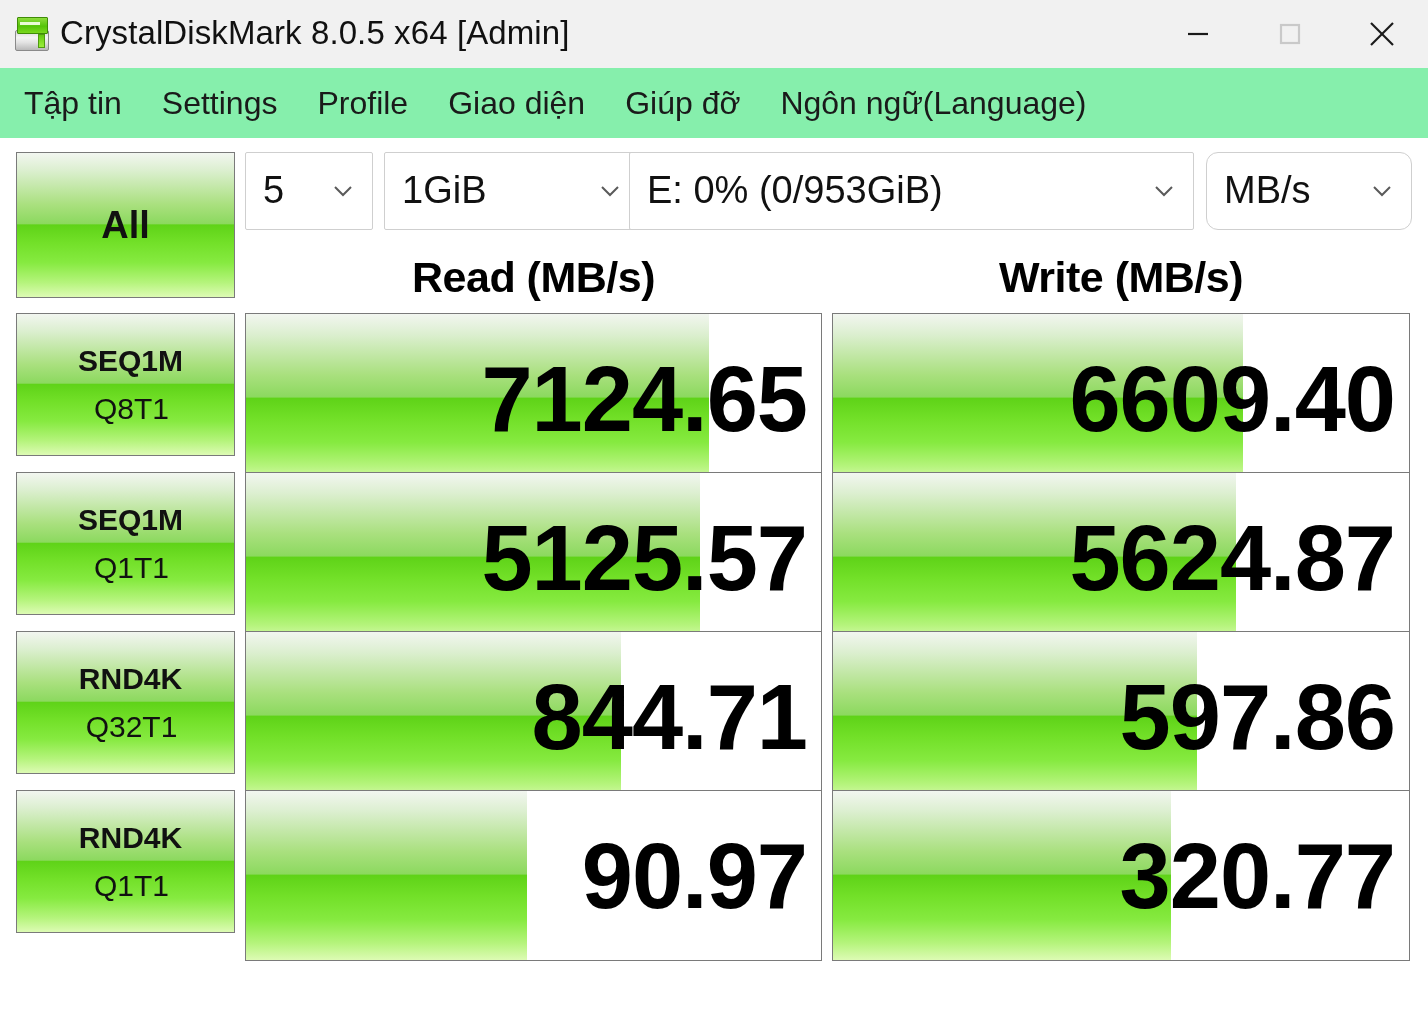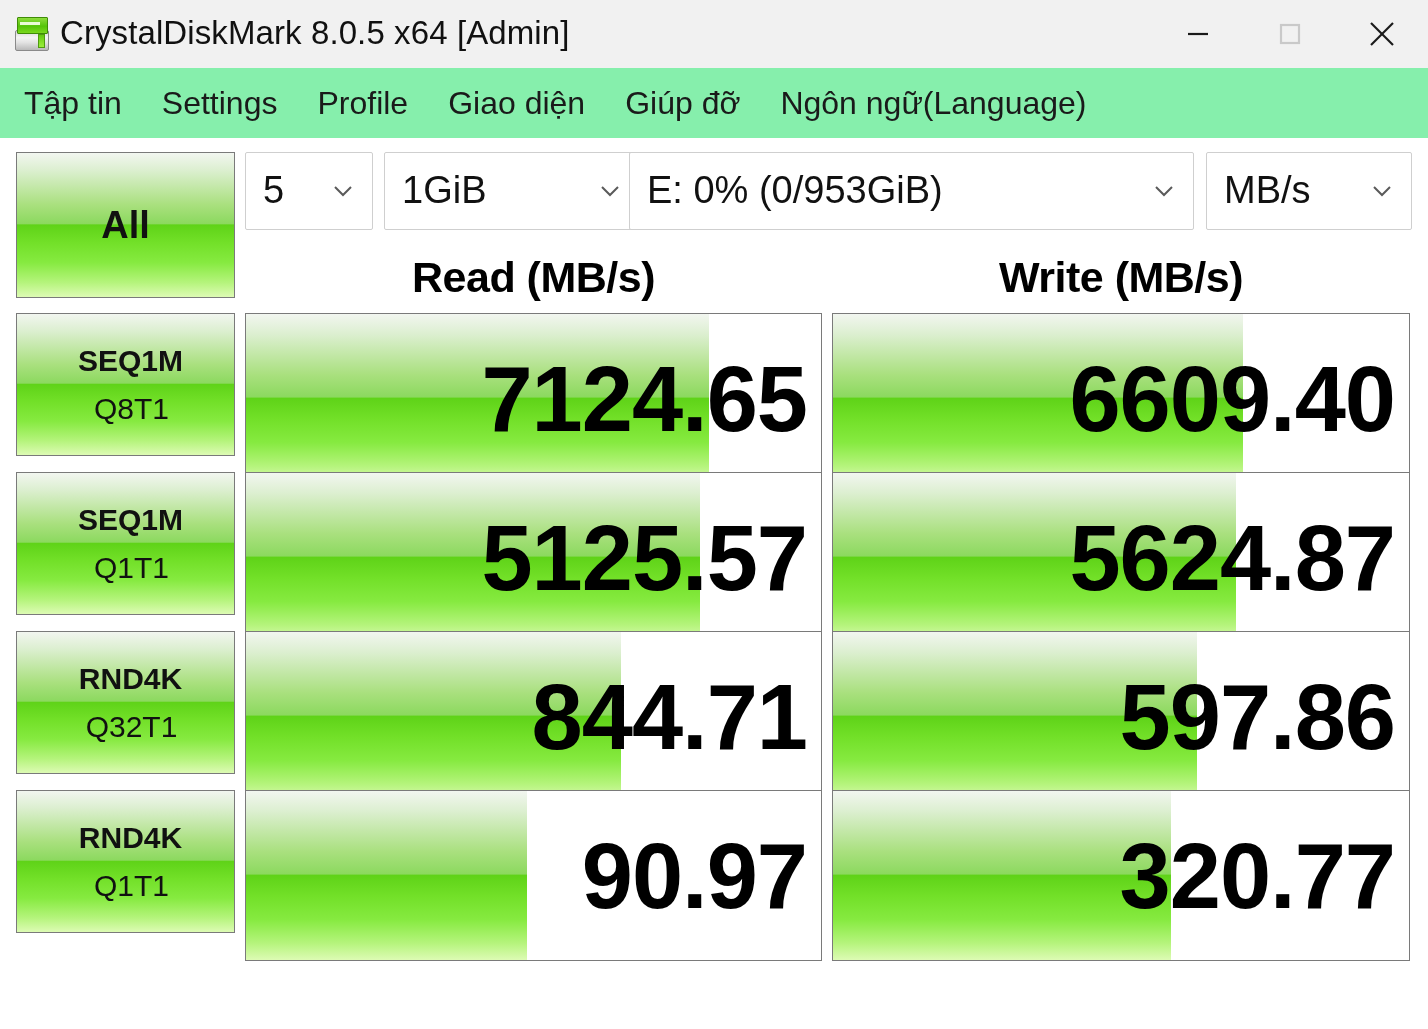--- a/index.html
+++ b/index.html
@@ -68,21 +68,21 @@
   .combo .cval{
     font-size:38px;color:#111;padding-left:17px;white-space:nowrap;flex:1 1 auto;
     line-height:1;padding-bottom:3px;
   }
   .combo .chev{
     flex:0 0 auto;padding-right:16px;padding-left:8px;display:flex;align-items:center;
   }
   #combo-runs{left:245px;width:128px;}
   #combo-size{left:378px;width:256px;margin-left:6px;}
   #combo-drive{left:629px;width:565px;gap:43px;}
-  #combo-unit{left:1206px;width:206px;}
+  #combo-unit{left:1206px;width:206px;border-radius:12px;}
 
   
   .allbtn{
     position:absolute;left:16px;top:152px;width:219px;height:146px;
     border:1px solid #7a7a7a;box-sizing:border-box;
     background:linear-gradient(to bottom,
       #f2f6f0 0%, #dcefd0 12%, #a9e07e 36%, #8cd95f 49%,
       #5fd318 50%, #72e028 62%, #86ea40 76%, #b5f47c 90%, #ddfbb4 100%);
     display:flex;align-items:center;justify-content:center;
   }

